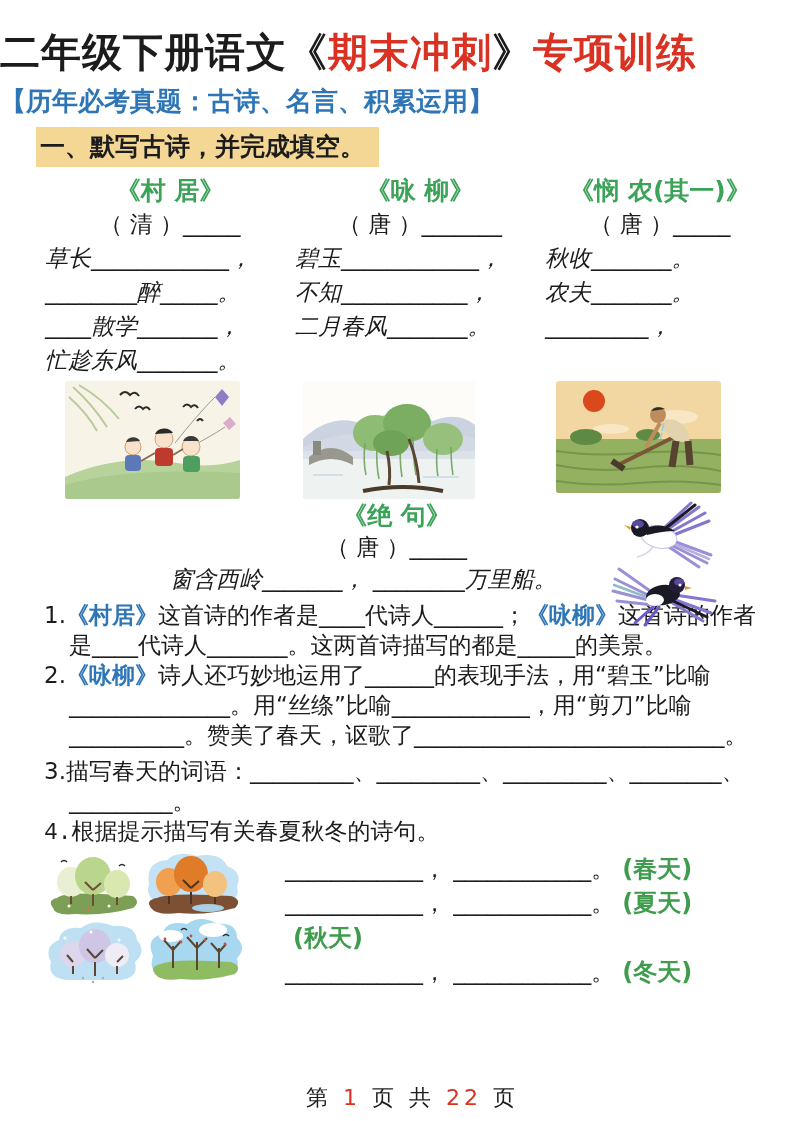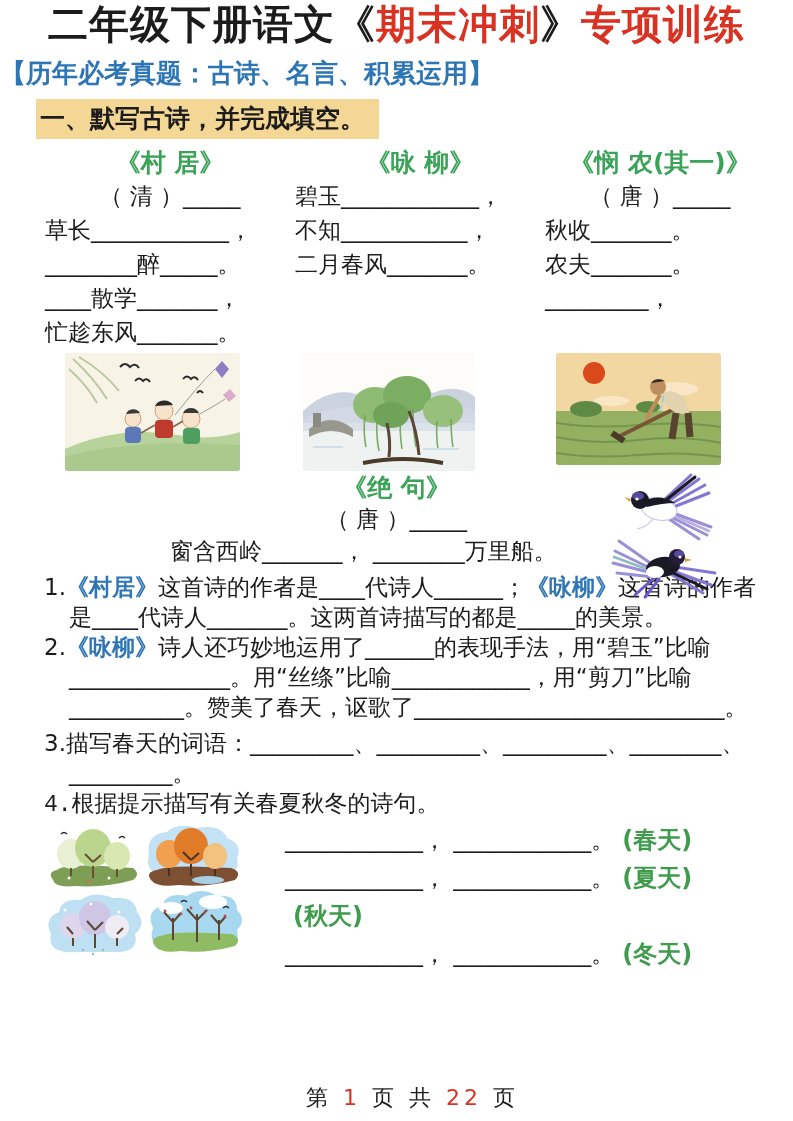--- a/index.html
+++ b/index.html
@@ -10,63 +10,63 @@
     --highlight-yellow:#f4d795;
   }
   *{margin:0;padding:0;box-sizing:border-box;}
   html,body{background:#fff;}
   .page{
     width:793px;height:1121px;background:#fff;position:relative;overflow:hidden;
     font-family:"DejaVu Sans",sans-serif;color:#1c1c1c;
   }
   
   .title{
-    text-align:center;font-size:40px;font-weight:bold;
-    letter-spacing:1px;line-height:1.2;
+    font-size:40px;font-weight:bold;
+    padding-top:28px;letter-spacing:1px;line-height:1.2;
     font-family:"DejaVu Serif","Liberation Serif",serif;
   }
   .title .red{color:var(--accent-red);}
   .subtitle{
     text-align:left;color:var(--accent-blue);font-size:26px;font-weight:bold;
     margin-top:8px;font-family:"DejaVu Serif","Liberation Serif",serif;
   }
   .section-header{
     display:inline-block;background:var(--highlight-yellow);
     font-size:25px;font-weight:bold;margin:8px 0 0 36px;padding:3px 14px 4px 4px;
   }
   
   .poems-row{display:flex;padding:8px 18px 0 45px;}
   .poem-col{font-size:23px;line-height:34px;}
   .poem-col.c1{width:250px;}
   .poem-col.c2{width:250px;}
   .poem-col.c3{flex:1;}
   .poem-title{color:var(--poem-title-green);font-weight:bold;font-size:25px;text-align:center;line-height:32px;}
   .poem-author{text-align:center;}
-  .poem-line{white-space:nowrap;}
+  .poem-line{white-space:nowrap;font-style:italic;}
   
   .images-row{display:flex;padding:4px 0 0 65px;align-items:flex-start;}
   .illus{border-radius:3px;flex:none;}
   .illus.i2{margin-left:63px;}
   .illus.i3{margin-left:81px;}
   
   .jueju{position:relative;margin-top:2px;font-size:23px;line-height:33px;}
   .jueju .poem-title{line-height:30px;}
   .jueju .poem-author{line-height:32px;}
   .jueju .poem-line{margin-left:170px;}
   .birds-wrap{position:absolute;top:-4px;right:58px;width:128px;height:132px;}
   
   .questions{padding:4px 22px 0 44px;font-size:23px;line-height:30px;}
   .question{text-indent:-25px;padding-left:25px;overflow-wrap:anywhere;margin:0;}
   .question .blue{color:var(--accent-blue);font-weight:bold;}
   .q3{margin-top:6px;}
   .q4h{margin-top:2px;font-family:Liberation Mono, monospace;}
   
   .q4-row{display:flex;padding:2px 18px 0 45px;}
   .seasons-svg{width:200px;height:145px;flex:none;}
-  .answers{flex:1;display:flex;flex-direction:column;justify-content:space-around;padding:2px 0 6px 40px;gap:6px;}
+  .answers{flex:1;display:flex;flex-direction:column;justify-content:space-around;padding:2px 0 6px 40px;}
   .answer-row{display:flex;align-items:baseline;white-space:nowrap;font-size:23px;}
   .season-label{color:var(--season-label-green);font-weight:bold;font-size:24px;margin-left:8px;}
   
   .footer{position:absolute;bottom:8px;left:16px;width:100%;text-align:center;font-size:22px;letter-spacing:4px;}
   .footer .red{color:var(--accent-red);}
 </style>
 </head>
 <body>
 
 <div class="page">
@@ -85,20 +85,21 @@
     <div class="poem-col c1">
       <div class="poem-title">《村 居》</div>
       <div class="poem-author">（ 清 ）_____</div>
       <div class="poem-line">草长____________，</div>
       <div class="poem-line">________醉_____。</div>
       <div class="poem-line">____散学_______，</div>
       <div class="poem-line">忙趁东风_______。</div>
     </div>
     <div class="poem-col c2">
       <div class="poem-title">《咏 柳》</div>
+      <div class="poem-author">（ 唐 ）_______</div>
       <div class="poem-line">碧玉____________，</div>
       <div class="poem-line">不知___________，</div>
       <div class="poem-line">二月春风_______。</div>
     </div>
     <div class="poem-col c3">
       <div class="poem-title">《悯 农(其一)》</div>
       <div class="poem-author">（ 唐 ）_____</div>
       <div class="poem-line">秋收_______。</div>
       <div class="poem-line">农夫_______。</div>
       <div class="poem-line">_________，</div>

